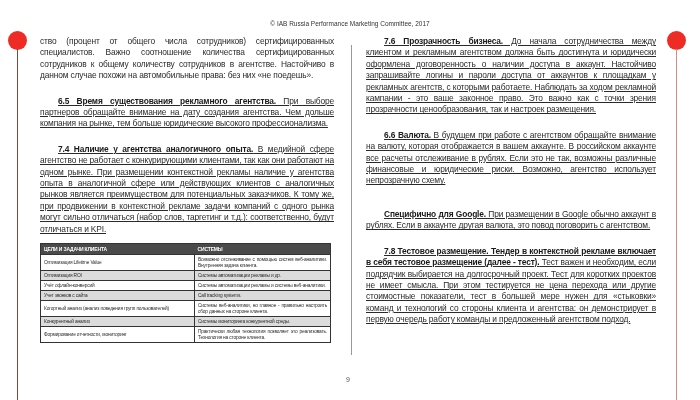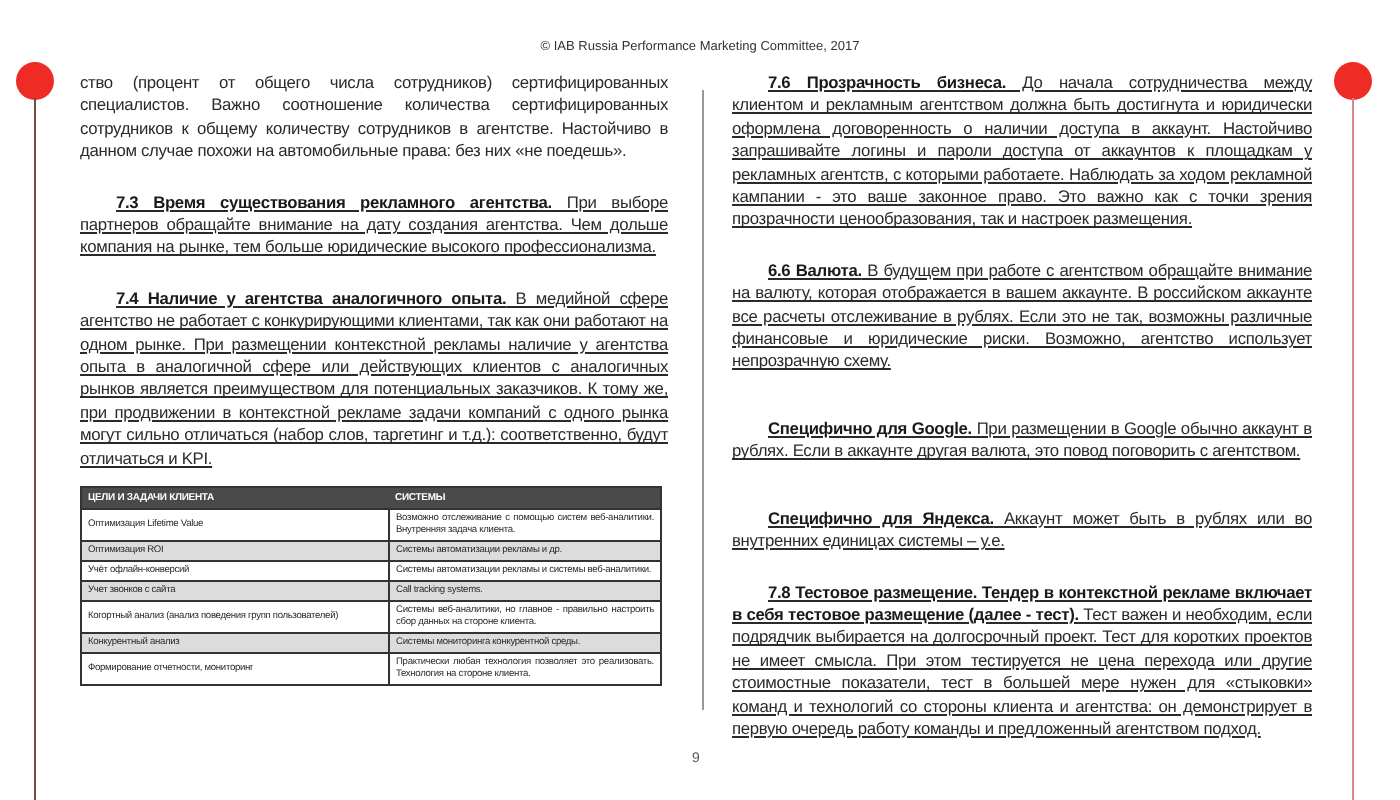--- a/index.html
+++ b/index.html
@@ -84,21 +84,21 @@
 <div class="pin" id="pin-right">
   <div class="dot"></div>
   <div class="line"></div>
 </div>
 
 <div class="divider"></div>
 
 <div class="col" id="col-left">
   <p>ство (процент от общего числа сотрудников) сертифицированных специалистов. Важно соотношение количества сертифицированных сотрудников к общему количеству сотрудников в агентстве. Настойчиво в данном случае похожи на автомобильные права: без них «не поедешь».</p>
 
-  <p class="indent sec"><b>7.3  Время существования рекламного агентства.</b><span> При выборе партнеров обращайте внимание на дату создания агентства. Чем дольше компания на рынке, тем больше юридические высокого профессионализма.</span></p>
+  <p class="indent sec"><b>6.5  Время существования рекламного агентства.</b><span> При выборе партнеров обращайте внимание на дату создания агентства. Чем дольше компания на рынке, тем больше юридические высокого профессионализма.</span></p>
 
   <p class="indent sec"><b>7.4  Наличие у агентства аналогичного опыта.</b><span> В медийной сфере агентство не работает с конкурирующими клиентами, так как они работают на одном рынке. При размещении контекстной рекламы наличие у агентства опыта в аналогичной сфере или действующих клиентов с аналогичных рынков является преимуществом для потенциальных заказчиков. К тому же, при продвижении в контекстной рекламе задачи компаний с одного рынка могут сильно отличаться (набор слов, таргетинг и т.д.): соответственно, будут отличаться и KPI.</span></p>
 
 
   <table class="sys">
     <thead>
       <tr>
         <th class="c1">ЦЕЛИ И ЗАДАЧИ КЛИЕНТА</th>
         <th>СИСТЕМЫ</th>
       </tr>
@@ -136,19 +136,18 @@
   </table>
 </div>
 
 <div class="col" id="col-right">
   <p class="indent"><b>7.6 Прозрачность бизнеса.</b><span> До начала сотрудничества между клиентом и рекламным агентством должна быть достигнута и юридически оформлена договоренность о наличии доступа в аккаунт. Настойчиво запрашивайте логины и пароли доступа от аккаунтов к площадкам у рекламных агентств, с которыми работаете. Наблюдать за ходом рекламной кампании - это ваше законное право. Это важно как с точки зрения прозрачности ценообразования, так и настроек размещения.</span></p>
 
   <p class="indent sec"><b>6.6  Валюта.</b><span> В будущем при работе с агентством обращайте внимание на валюту, которая отображается в вашем аккаунте. В российском аккаунте все расчеты отслеживание в рублях. Если это не так, возможны различные финансовые и юридические риски. Возможно, агентство использует непрозрачную схему.</span></p>
 
   <p class="indent sec-small"><b>Специфично для Google.</b><span> При размещении в Google обычно аккаунт в рублях. Если в аккаунте другая валюта, это повод поговорить с агентством.</span></p>
 
-  <p class="indent sec-small"><b>Специфично для Яндекса.</b><span> Аккаунт может быть в рублях или во внутренних единицах системы – у.е.</span></p>
 
   <p class="indent sec"><b>7.8 Тестовое размещение. Тендер в контекстной рекламе включает в себя тестовое размещение (далее - тест).</b><span> Тест важен и необходим, если подрядчик выбирается на долгосрочный проект. Тест для коротких проектов не имеет смысла. При этом тестируется не цена перехода или другие стоимостные показатели, тест в большей мере нужен для «стыковки» команд и технологий со стороны клиента и агентства: он демонстрирует в первую очередь работу команды и предложенный агентством подход.</span></p>
 
 </div>
 
 <div class="page-number">9</div>
 
 </body></html>

